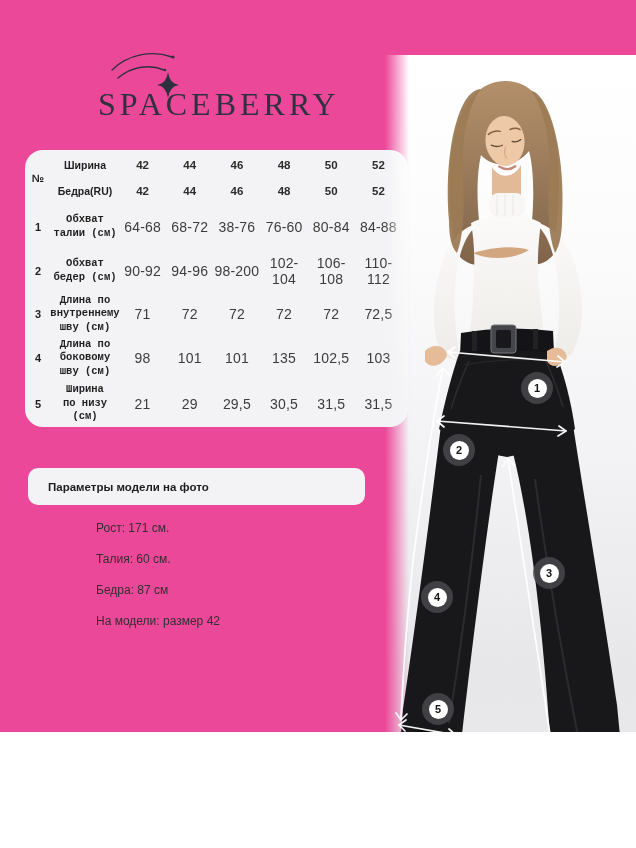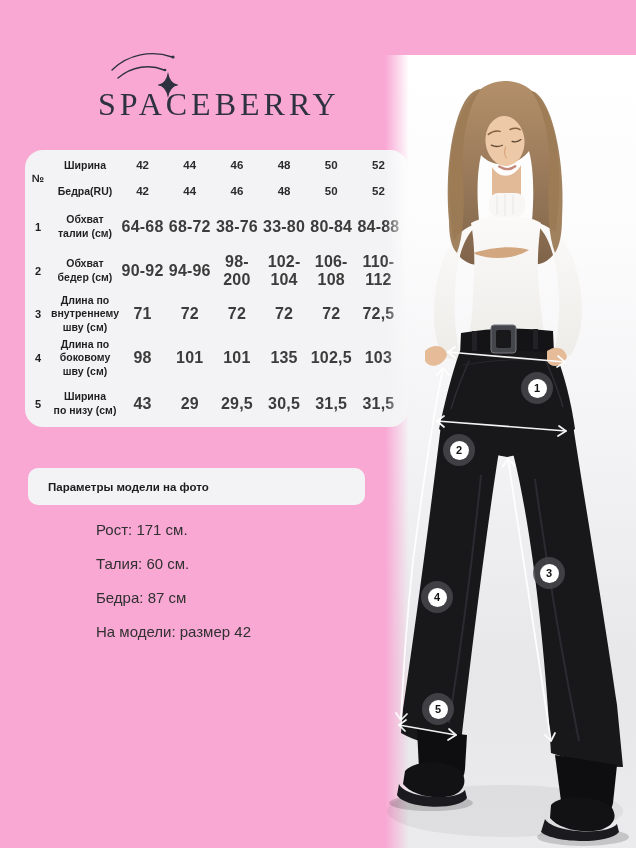--- a/index.html
+++ b/index.html
@@ -1,45 +1,45 @@
 <!DOCTYPE html>
 <html><head>
 <meta charset="utf-8">
 <style>
   html,body{margin:0;padding:0;background:#fff;}
-  .page{position:relative;width:636px;height:848px;background:#f9a8d4;overflow:hidden;
+  .page{position:relative;width:636px;height:732px;background:#ec4899;overflow:hidden;
         font-family:"Liberation Sans",sans-serif;color:#242424;}
 
   
   .logo{position:absolute;left:98px;top:86px;width:270px;}
   .logo-text{font-family:"Liberation Serif",serif;font-size:32px;letter-spacing:4px;
              color:#2e3140;white-space:nowrap;}
   .logo-star{position:absolute;left:8px;top:-42px;width:90px;height:56px;}
 
   
   .size-table{position:absolute;left:25px;top:150px;width:383px;height:277px;
               background:#f3f3f5;border-radius:18px;box-sizing:border-box;
               display:grid;grid-template-columns:26px 68px repeat(6,1fr);
               grid-template-rows:26px 26px 46px 42px 44px 44px auto;
               padding:2px 6px 0 0;}
   .cell{display:flex;align-items:center;justify-content:center;text-align:center;}
   .corner{font-weight:bold;font-size:11px;color:#1f1f1f;}
   .hlabel{font-weight:bold;font-size:10.5px;color:#1f1f1f;}
-  .rlabel{font-weight:bold;font-size:10.5px;color:#1f1f1f;white-space:pre-line;line-height:1.3;}
+  .rlabel{font-weight:bold;font-size:10.5px;color:#1f1f1f;white-space:pre-line;line-height:1.3;font-family:Liberation Mono, monospace;}
   .rnum{font-weight:bold;font-size:11px;color:#1f1f1f;}
   .hval{font-weight:bold;font-size:11.5px;color:#2c2c2c;}
-  .rval{font-weight:bold;font-size:16px;color:#3c3c3c;letter-spacing:.2px;}
+  .rval{font-weight:normal;font-size:14px;color:#3c3c3c;letter-spacing:.2px;}
 
   
   .params{position:absolute;left:28px;top:468px;width:345px;}
   .params-title{height:37px;width:337px;background:#f3f3f5;border-radius:10px;
                 display:flex;align-items:center;padding-left:20px;box-sizing:border-box;
                 font-weight:bold;font-size:11.5px;color:#1d1d1d;}
   .params-lines{padding-left:20px;margin-top:14px;}
-  .params-line{font-size:15px;color:#303030;margin:16px 0 17px 0;padding-left:48px;}
+  .params-line{font-size:12px;color:#303030;margin:16px 0 17px 0;padding-left:48px;}
 
   
   .photo{position:absolute;left:385px;top:55px;width:251px;height:793px;}
   .photo-bg{position:absolute;inset:0;
             background:linear-gradient(180deg,#ffffff 0%,#fcfcfd 22%,#f2f2f4 52%,#e7e7e9 78%,#ebebed 100%);
             -webkit-mask-image:linear-gradient(to right,transparent 0,#000 24px);
             mask-image:linear-gradient(to right,transparent 0,#000 24px);}
   .model-svg{position:absolute;left:0;top:0;width:251px;height:793px;}
   .marker{position:absolute;width:32px;height:32px;border-radius:50%;
           background:rgba(74,74,80,0.78);display:flex;align-items:center;justify-content:center;}
@@ -81,21 +81,21 @@
       <div class="cell hval" style="grid-area: 2 / 5;">46</div>
       <div class="cell hval" style="grid-area: 2 / 6;">48</div>
       <div class="cell hval" style="grid-area: 2 / 7;">50</div>
       <div class="cell hval" style="grid-area: 2 / 8;">52</div>
       <div class="cell rnum" style="grid-area: 3 / 1;">1</div>
       <div class="cell rlabel" style="grid-area: 3 / 2;">Обхват
 талии (см)</div>
       <div class="cell rval" style="grid-area: 3 / 3;">64-68</div>
       <div class="cell rval" style="grid-area: 3 / 4;">68-72</div>
       <div class="cell rval" style="grid-area: 3 / 5;">38-76</div>
-      <div class="cell rval" style="grid-area: 3 / 6;">33-80</div>
+      <div class="cell rval" style="grid-area: 3 / 6;">76-60</div>
       <div class="cell rval" style="grid-area: 3 / 7;">80-84</div>
       <div class="cell rval" style="grid-area: 3 / 8;">84-88</div>
       <div class="cell rnum" style="grid-area: 4 / 1;">2</div>
       <div class="cell rlabel" style="grid-area: 4 / 2;">Обхват
 бедер (см)</div>
       <div class="cell rval" style="grid-area: 4 / 3;">90-92</div>
       <div class="cell rval" style="grid-area: 4 / 4;">94-96</div>
       <div class="cell rval" style="grid-area: 4 / 5;">98-200</div>
       <div class="cell rval" style="grid-area: 4 / 6;">102-104</div>
       <div class="cell rval" style="grid-area: 4 / 7;">106-108</div>
@@ -116,21 +116,21 @@
 шву (см)</div>
       <div class="cell rval" style="grid-area: 6 / 3;">98</div>
       <div class="cell rval" style="grid-area: 6 / 4;">101</div>
       <div class="cell rval" style="grid-area: 6 / 5;">101</div>
       <div class="cell rval" style="grid-area: 6 / 6;">135</div>
       <div class="cell rval" style="grid-area: 6 / 7;">102,5</div>
       <div class="cell rval" style="grid-area: 6 / 8;">103</div>
       <div class="cell rnum" style="grid-area: 7 / 1;">5</div>
       <div class="cell rlabel" style="grid-area: 7 / 2;">Ширина
 по низу (см)</div>
-      <div class="cell rval" style="grid-area: 7 / 3;">43</div>
+      <div class="cell rval" style="grid-area: 7 / 3;">21</div>
       <div class="cell rval" style="grid-area: 7 / 4;">29</div>
       <div class="cell rval" style="grid-area: 7 / 5;">29,5</div>
       <div class="cell rval" style="grid-area: 7 / 6;">30,5</div>
       <div class="cell rval" style="grid-area: 7 / 7;">31,5</div>
       <div class="cell rval" style="grid-area: 7 / 8;">31,5</div>
     </section>
 
   <section class="params">
     <div class="params-title">Параметры модели на фото</div>
     <div class="params-lines">

